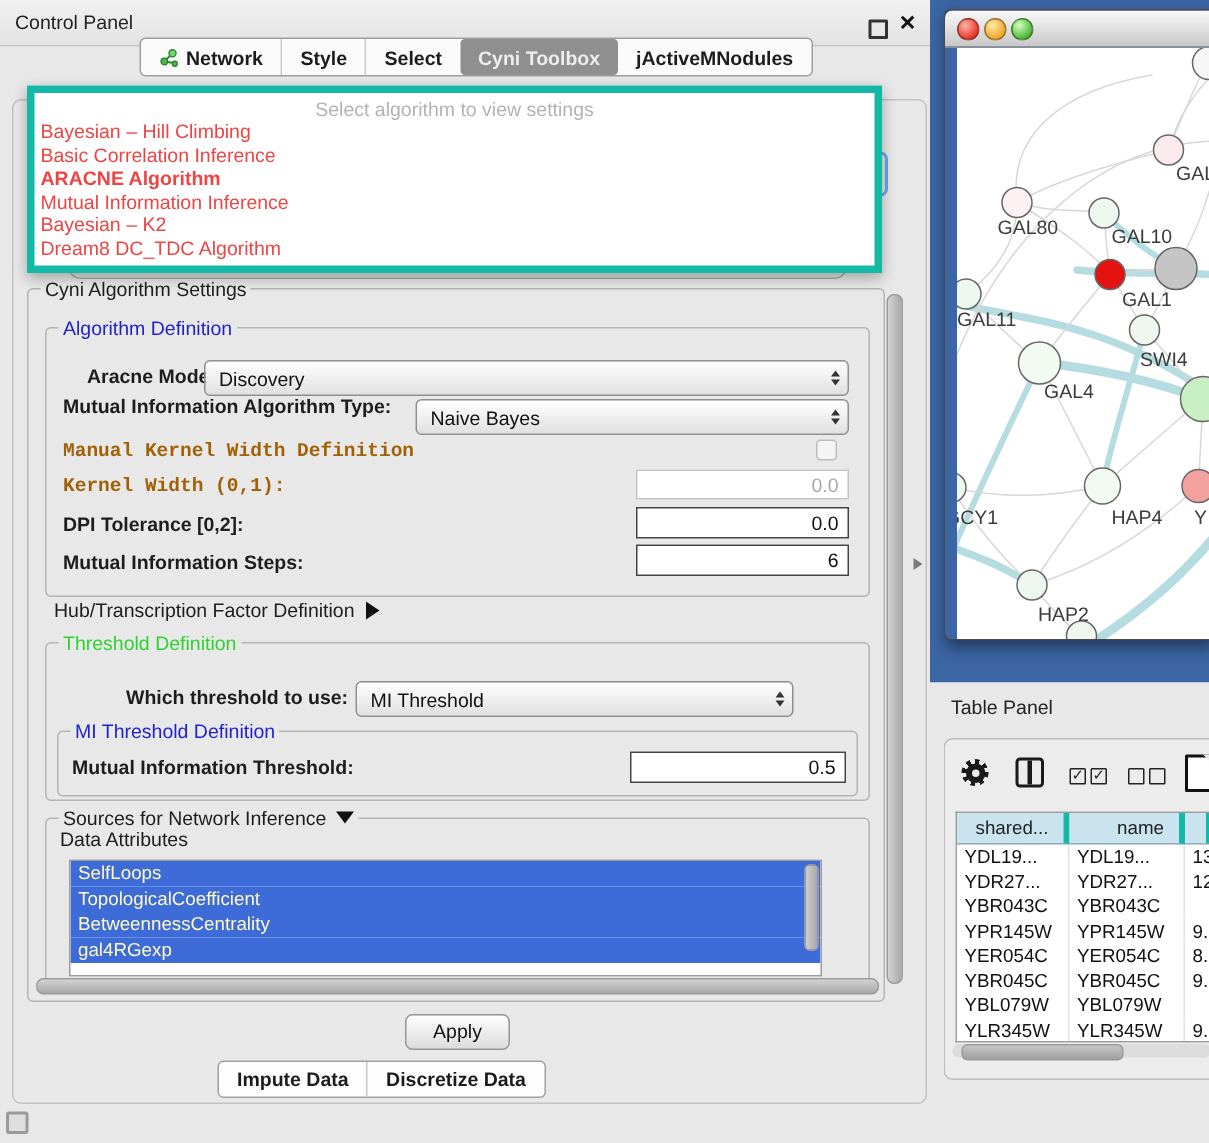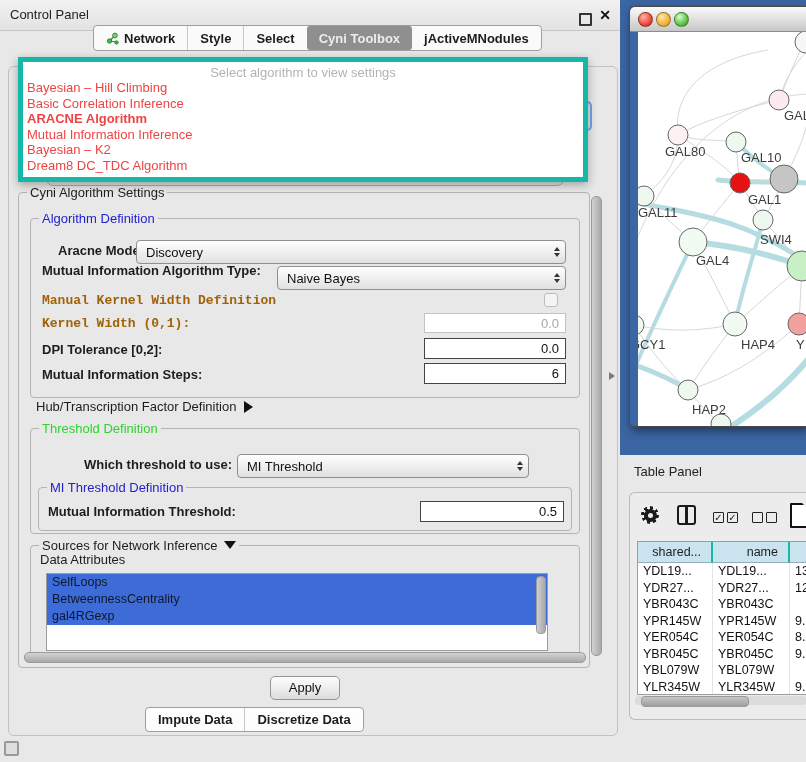--- a/index.html
+++ b/index.html
@@ -93,21 +93,21 @@
   #chk-kernel{left:544px;top:293px;width:12px;height:12px;border:1.5px solid #bdbdbd;border-radius:3px;background:#f4f4f4;}
 
   #hub-row{left:36px;top:398px;font-size:13px;color:#1d1d1d;height:18px;line-height:18px;}
   #hub-arrow{display:inline-block;width:0;height:0;margin-left:8px;
     border-top:6px solid transparent;border-bottom:6px solid transparent;border-left:9px solid #111;vertical-align:-2px;}
   #src-arrow{display:inline-block;width:0;height:0;margin-left:6px;
     border-left:6px solid transparent;border-right:6px solid transparent;border-top:8px solid #111;vertical-align:1px;}
 
   
   #attr-list{left:46px;top:573px;width:500px;height:76px;background:#fff;border:1px solid #9c9c9c;overflow:hidden;}
-  .attr-item{height:17px;line-height:17px;font-size:12.5px;color:#0f172a;background:#3d6cd8;padding-left:5px;}
+  .attr-item{height:17px;line-height:17px;font-size:12.5px;color:#fef9c3;background:#3d6cd8;padding-left:5px;}
   #attr-scroll{left:536px;top:576px;width:8px;height:56px;background:linear-gradient(90deg,#cfcfcf,#a8a8a8);border:1px solid #9a9a9a;border-radius:4px;}
 
   
   #vscroll{left:591px;top:196px;width:9px;height:458px;background:linear-gradient(90deg,#d2d2d2,#a9a9a9);border:1px solid #9a9a9a;border-radius:5px;}
   #hscroll{left:24px;top:652px;width:560px;height:9px;background:linear-gradient(#d2d2d2,#a9a9a9);border:1px solid #9a9a9a;border-radius:5px;}
 
   
   #apply-btn{left:270px;top:676px;width:68px;height:22px;border:1px solid #969696;border-radius:5px;
     background:linear-gradient(#fefefe,#dcdcdc);font-size:13px;color:#111;text-align:center;line-height:22px;}
   #bottom-tabbar{left:145px;top:707px;height:23px;display:inline-flex;background:#fdfdfd;border:1px solid #9f9f9f;border-radius:4px;overflow:hidden;}
@@ -145,21 +145,21 @@
   #cols-icon::before{content:"";position:absolute;left:6px;top:0;width:2.5px;height:16px;background:#1a1a1a;}
   .cbx{position:absolute;top:19px;width:9px;height:9px;border:1.5px solid #222;border-radius:1px;font-size:10px;line-height:9px;color:#222;text-align:center;}
   .cbx.checked::before{content:"✓";}
   #cbx1{left:83px;} #cbx2{left:97px;} #cbx3{left:122px;} #cbx4{left:136px;}
   #doc-icon{left:160px;top:10px;width:15px;height:21px;border:2px solid #111;border-radius:1px;background:#fff;}
   #doc-icon::before{content:"";position:absolute;right:-2px;top:-2px;border-style:solid;border-width:0 7px 7px 0;border-color:transparent #ececec transparent transparent;}
 
   
   #ntable{left:7px;top:48px;width:170px;height:152px;background:#fff;border:1px solid #9d9d9d;border-right:none;overflow:hidden;}
   #thead{display:flex;height:21px;}
-  .th{background:#c9e4ef;border-right:2px solid #14b8a6;border-bottom:1px solid #93aeb9;
+  .th{background:#c9e4ef;border-right:4px solid #14b8a6;border-bottom:1px solid #93aeb9;
     font-size:12.5px;color:#222;line-height:20px;text-align:right;padding-right:10px;box-sizing:border-box;white-space:nowrap;overflow:hidden;}
   .th.c1{width:75px;} .th.c2{width:77px;} .th.c3{flex:1;padding-right:0;}
   .trow{display:flex;height:16.5px;}
   .tc{font-size:12.5px;color:#111;line-height:16.5px;padding-left:5px;box-sizing:border-box;white-space:nowrap;overflow:hidden;}
   .tc.c1{width:75px;border-right:1px solid #e4e4e4;}
   .tc.c2{width:77px;border-right:1px solid #e4e4e4;}
   .tc.c3{flex:1;}
   #tp-hscroll-track{left:5px;top:203px;width:172px;height:9px;background:#dcdcdc;border-radius:4px;}
   #tp-hscroll-thumb{left:11px;top:203px;width:106px;height:9px;background:linear-gradient(#c6c6c6,#9f9f9f);border:1px solid #999;border-radius:4px;}
 </style>
@@ -291,20 +291,21 @@
 <div class="abs tinput" id="input-mithr">0.5</div>
 
 <div class="abs grp" id="grp-sources">
   <span class="legend"><span>Sources for Network Inference</span><span id="src-arrow"></span></span>
 </div>
 <div class="abs" id="lbl-dataattr">Data Attributes</div>
 <div class="abs" id="attr-list">
 
     <div class="attr-item">SelfLoops</div>
 
+    <div class="attr-item">TopologicalCoefficient</div>
 
     <div class="attr-item">BetweennessCentrality</div>
 
     <div class="attr-item">gal4RGexp</div>
   </div>
 <div class="abs" id="attr-scroll"></div>
 
 <div class="abs" id="vscroll"></div>
 <div class="abs" id="hscroll"></div>
 

